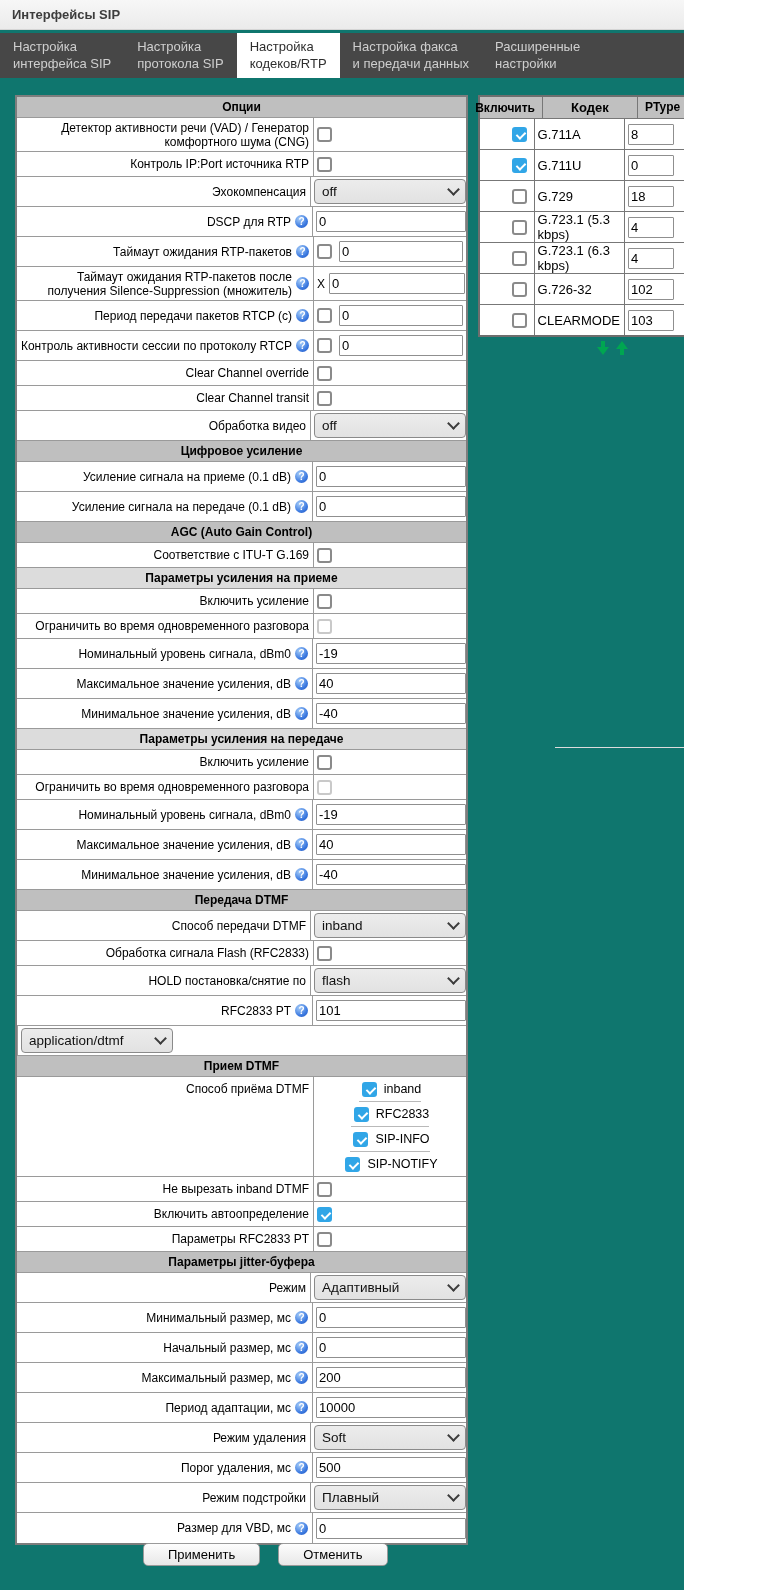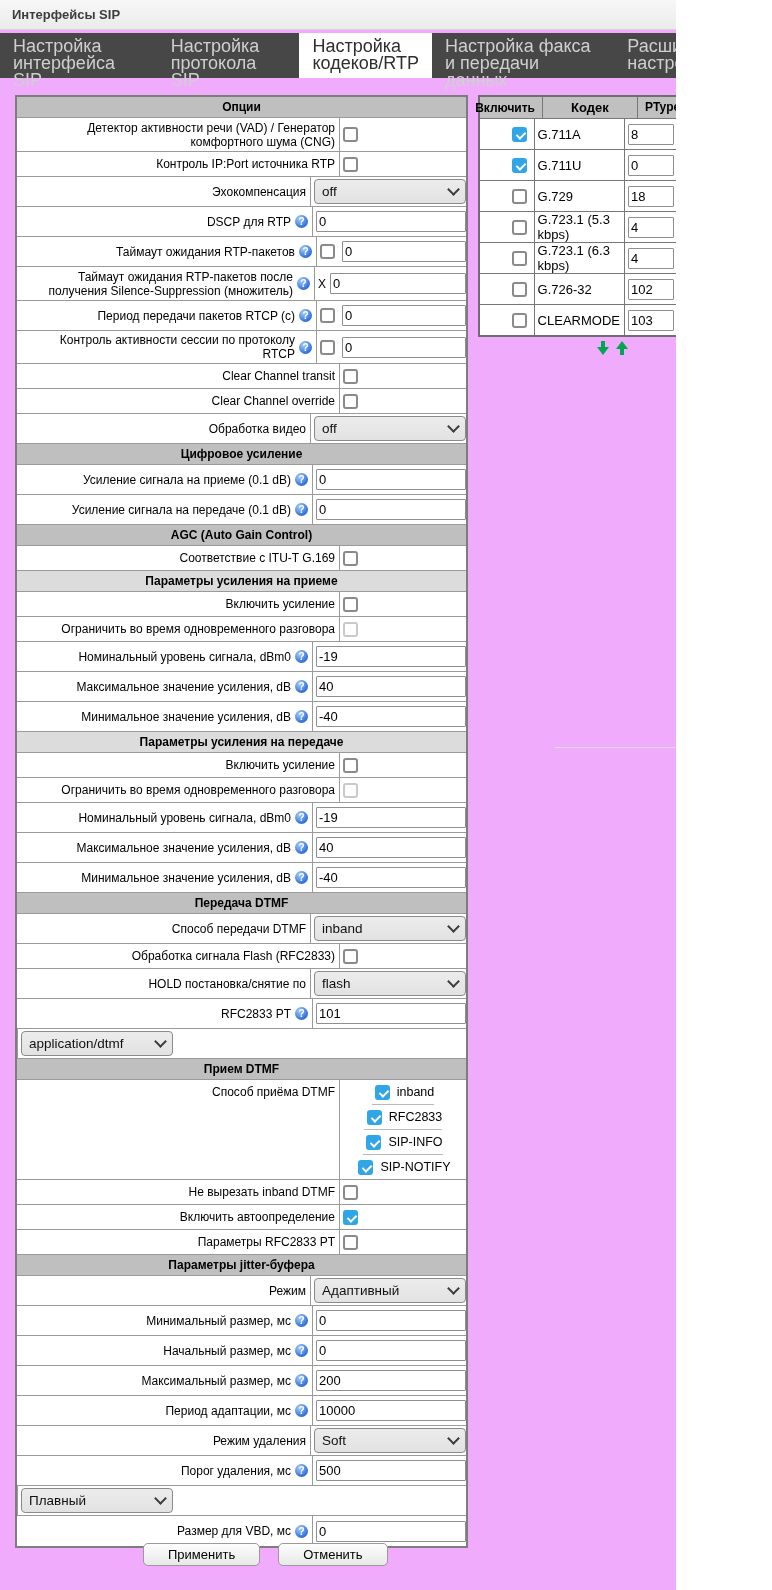--- a/index.html
+++ b/index.html
@@ -1,36 +1,36 @@
 <!DOCTYPE html>
 <html><head>
 <meta charset="utf-8">
 <style>
   html,body{margin:0;padding:0;background:#fff;}
   body{font-family:"Liberation Sans",sans-serif;}
-  .page{position:relative;width:676px;height:1590px;background:#f0abfc;overflow:hidden;}
+  .page{position:relative;width:676px;height:1590px;background:#0f766e;overflow:hidden;padding-left:8px;}
 
   
   .titlebar{position:absolute;left:0;top:0;width:772px;height:30px;box-sizing:border-box;
     background:linear-gradient(#f7f7f7,#ebebeb);border-bottom:1px solid #d5d5d5;
     font-weight:bold;font-size:13px;color:#3d3d3d;line-height:29px;padding-left:12px;}
 
   
   .tabs{position:absolute;left:0;top:33px;width:758px;height:45px;background:#474747;display:flex;}
-  .tab{padding:5px 13px 0 13px;font-size:18px;line-height:17px;color:#cfcfcf;
+  .tab{padding:5px 13px 0 13px;font-size:13px;line-height:17px;color:#cfcfcf;
     white-space:pre-line;cursor:pointer;box-sizing:border-box;}
   .tab.active{background:#fff;color:#2e2e2e;}
 
   
   .left-panel{position:absolute;left:15px;top:95px;width:453px;box-sizing:border-box;
     border:2px solid #7d7d7d;background:#fff;}
   .orow{display:flex;border-bottom:1px solid #9a9a9a;box-sizing:border-box;align-items:stretch;}
   .orow:last-child{border-bottom:none;}
   .lbl{width:296px;box-sizing:border-box;padding:2px 4px 2px 2px;font-size:12px;color:#000;
-    display:flex;align-items:center;justify-content:flex-end;text-align:right;margin-left:26px;}
+    display:flex;align-items:center;justify-content:flex-end;text-align:right;}
   .lbl .lbltext{display:inline;}
   .ctl{flex:1;border-left:1px solid #9a9a9a;display:flex;align-items:center;
     padding-left:3px;box-sizing:border-box;}
   .r-check{min-height:25px;}
   .r-input{min-height:30px;}
   .r-two{min-height:34px;}
   .section{background:#bfbfbf;text-align:center;font-weight:bold;font-size:12px;
     padding:3px 0;border-bottom:1px solid #9a9a9a;color:#000;}
   .section.l2{background:#dcdcdc;}
 
@@ -203,29 +203,29 @@
           <span class="lbltext">Контроль активности сессии по протоколу RTCP</span>
           <span class="help">?</span>
         </div>
         <div class="ctl">
           <span class="cb"></span>
           <input class="txt w-cbx" type="text" value="0" style="">
         </div>
       </div>
       <div class="orow r-check">
         <div class="lbl">
+          <span class="lbltext">Clear Channel override</span>
+        </div>
+        <div class="ctl">
+          <span class="cb"></span>
+        </div>
+      </div>
+      <div class="orow r-check">
+        <div class="lbl">
           <span class="lbltext">Clear Channel transit</span>
-        </div>
-        <div class="ctl">
-          <span class="cb"></span>
-        </div>
-      </div>
-      <div class="orow r-check">
-        <div class="lbl">
-          <span class="lbltext">Clear Channel override</span>
         </div>
         <div class="ctl">
           <span class="cb"></span>
         </div>
       </div>
       <div class="orow r-input">
         <div class="lbl">
           <span class="lbltext">Обработка видео</span>
         </div>
         <div class="ctl">
@@ -509,20 +509,23 @@
       <div class="orow r-input">
         <div class="lbl">
           <span class="lbltext">Порог удаления, мс</span>
           <span class="help">?</span>
         </div>
         <div class="ctl">
           <input class="txt w-full" type="text" value="500" style="">
         </div>
       </div>
       <div class="orow r-input">
+        <div class="lbl">
+          <span class="lbltext">Режим подстройки</span>
+        </div>
         <div class="ctl">
           <span class="select w-sel">
             <span class="selval">Плавный</span>
             <span class="chev"></span>
           </span>
         </div>
       </div>
       <div class="orow r-input">
         <div class="lbl">
           <span class="lbltext">Размер для VBD, мс</span>

